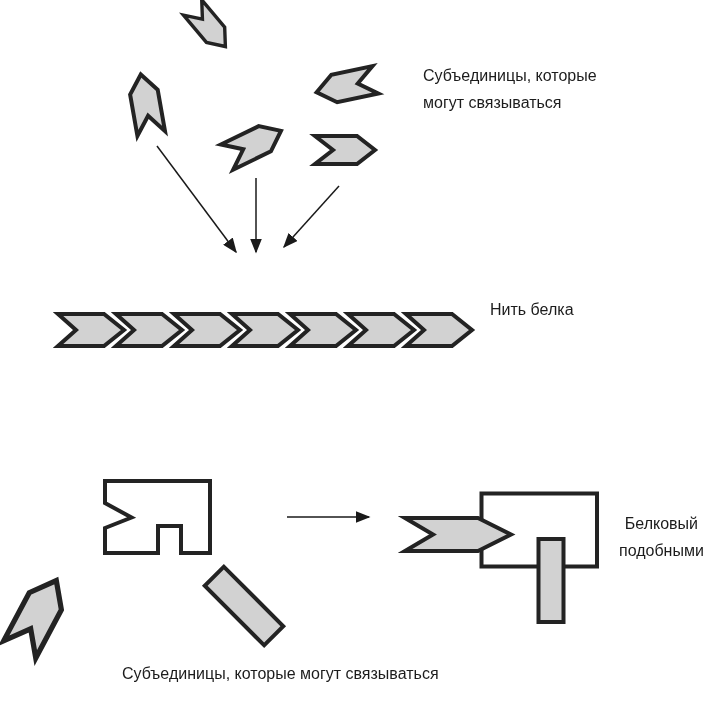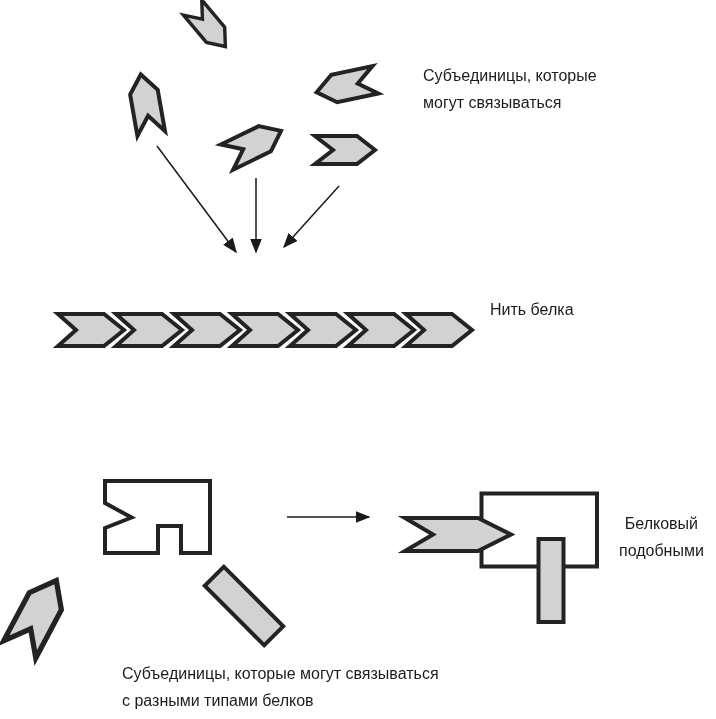--- a/index.html
+++ b/index.html
@@ -97,15 +97,14 @@
 
   <div class="label" style="left:490px;top:296px;text-align:right;">Нить белка</div>
 
   <div class="label" style="left:619px;top:510px;text-align:center;">
     <div>Белковый</div>
     <div>подобными</div>
   </div>
 
   <div class="label" style="left:78px;top:660px;margin-left:44px;">
     <div>Субъединицы, которые могут связываться</div>
-    <div>с разными типами белков</div>
   </div>
 </div>
 
 </body></html>

